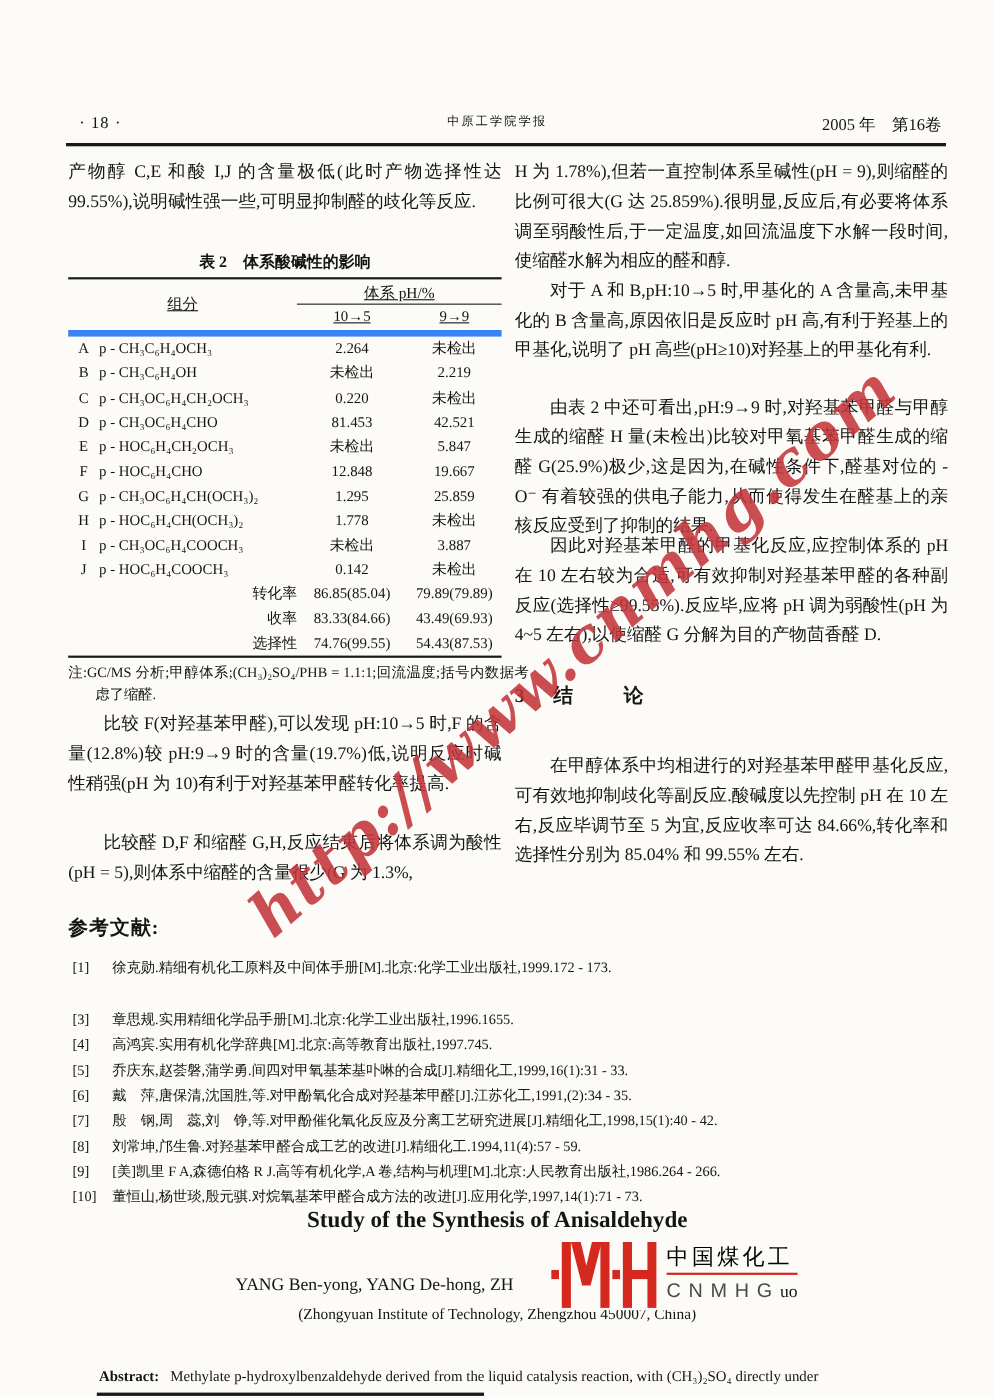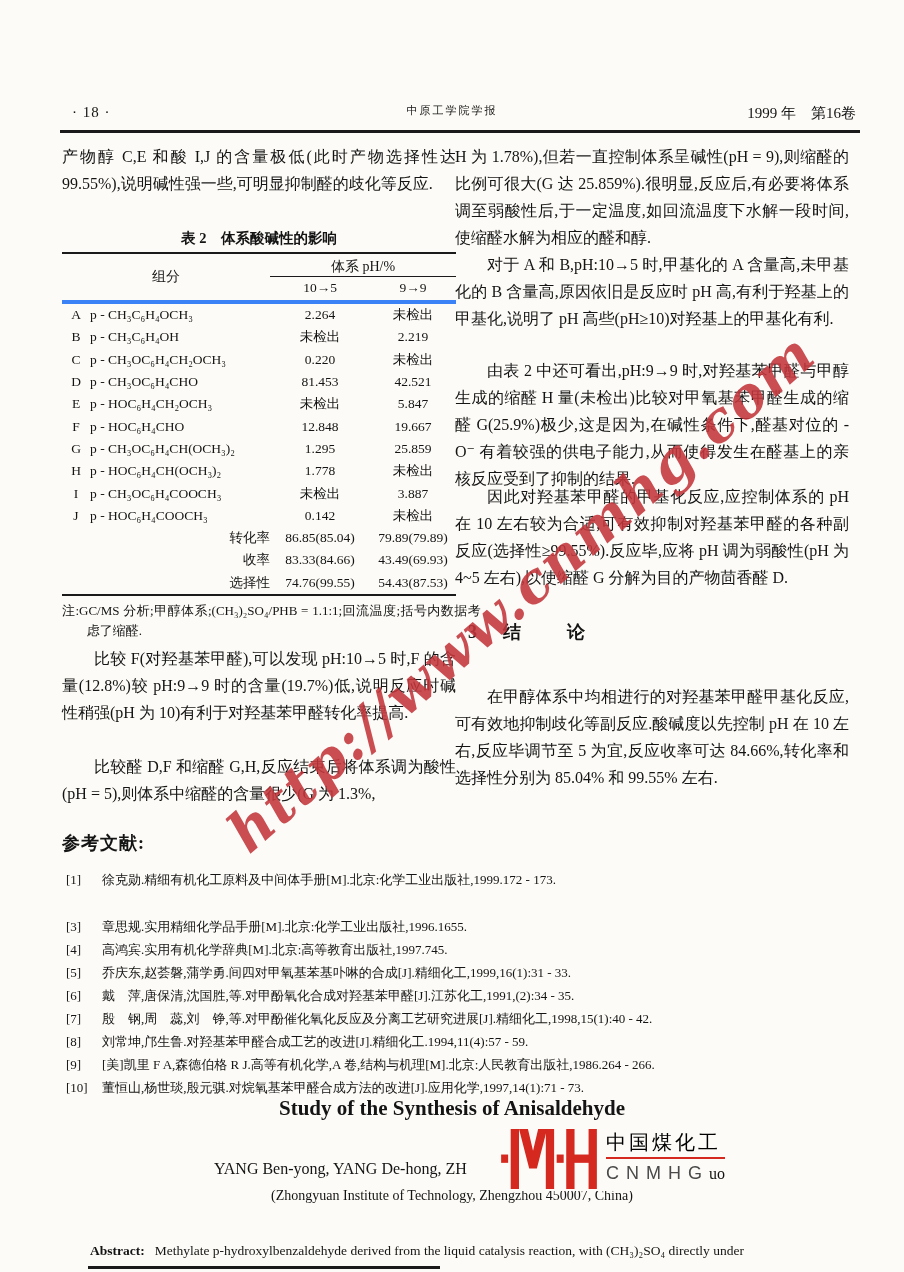--- a/index.html
+++ b/index.html
@@ -9,27 +9,27 @@
     font-family:"Liberation Serif","DejaVu Serif",serif;
     color:#141414;
   }
   
   .hdr-left{position:absolute;left:72px;top:104px;font-size:15px;letter-spacing:1px;}
   .hdr-center{position:absolute;left:0;right:0;top:103px;text-align:center;font-size:11px;letter-spacing:2px;}
   .hdr-right{position:absolute;right:48px;top:104px;font-size:15px;}
   .hdr-rule{position:absolute;left:60px;top:130px;width:800px;height:3px;background:#1a1a1a;}
   
   .blk{position:absolute;width:394px;font-size:16px;line-height:27px;text-align:justify;}
-  .lcol{left:62px;} .rcol{left:455px;}
+  .lcol{left:62px;} .rcol{left:468px;}
   .ind{text-indent:2em;}
   p{margin:0;}
   
   .tbl-title{position:absolute;left:62px;top:229px;width:394px;text-align:center;font-weight:bold;font-size:14.5px;}
   .tbl{position:absolute;left:62px;top:252px;width:394px;border-top:2.5px solid #1a1a1a;border-bottom:2.5px solid #1a1a1a;font-size:13.5px;}
-  .thead{display:grid;grid-template-columns:208px 100px 86px;border-bottom:4px solid #3b82f6;}
+  .thead{display:grid;grid-template-columns:208px 100px 86px;border-bottom:6px solid #3b82f6;text-decoration:underline;}
   .th-comp{grid-row:1 / span 2;display:flex;align-items:center;justify-content:center;font-size:14px;}
   .th-group{grid-column:2 / span 2;text-align:center;padding-top:4px;border-bottom:1.5px solid #1a1a1a;font-size:14px;}
   .th-sub{text-align:center;padding:3px 0 4px;}
   .trow{display:grid;grid-template-columns:28px 180px 100px 86px;height:22.3px;align-items:center;}
   .c-id{text-align:center;}
   .c-f{white-space:nowrap;}
   .c-v{text-align:center;}
   .srow{display:grid;grid-template-columns:208px 100px 86px;height:22.3px;align-items:center;}
   .s-lab{text-align:right;}
   .s-v{text-align:center;white-space:nowrap;}
@@ -65,21 +65,21 @@
   .logo-en{font-size:18px;color:#4a4a4a;letter-spacing:7px;font-family:"Liberation Sans",sans-serif;}
   .logo-remnant{color:#111;letter-spacing:0;font-family:"Liberation Serif",serif;font-size:16px;}
 </style>
 </head>
 <body>
 
 <div class="page">
 
   <span class="hdr-left">· 18 ·</span>
   <span class="hdr-center">中原工学院学报</span>
-  <span class="hdr-right">1999 年　第16卷</span>
+  <span class="hdr-right">2005 年　第16卷</span>
   <div class="hdr-rule"></div>
 
   <p class="blk lcol" style="top:143px">产物醇 C,E 和酸 I,J 的含量极低(此时产物选择性达99.55%),说明碱性强一些,可明显抑制醛的歧化等反应.</p>
 
   <div class="tbl-title">表 2　体系酸碱性的影响</div>
 
   <div class="tbl">
     <div class="thead">
       <div class="th-comp">组分</div>
       <div class="th-group" style="grid-column:2 / span 2">体系 pH/%</div>

